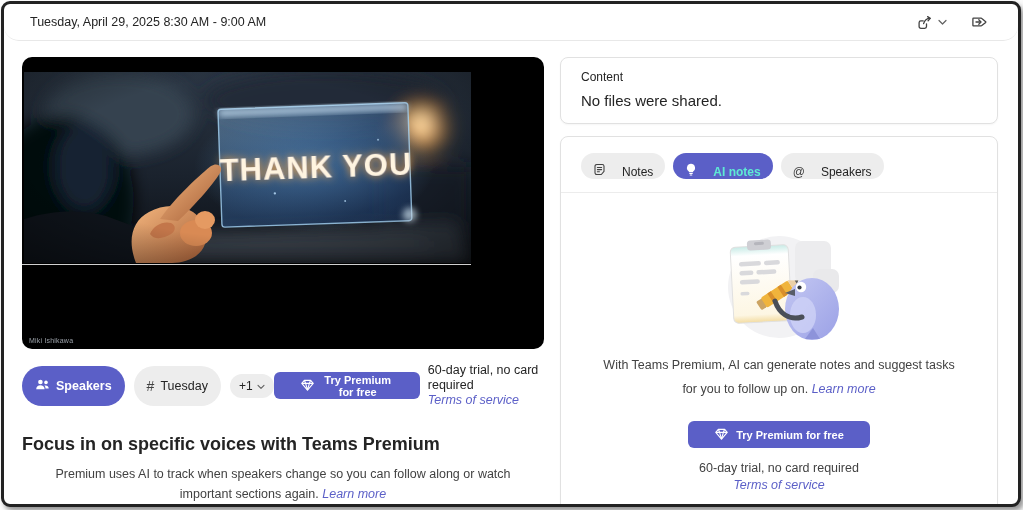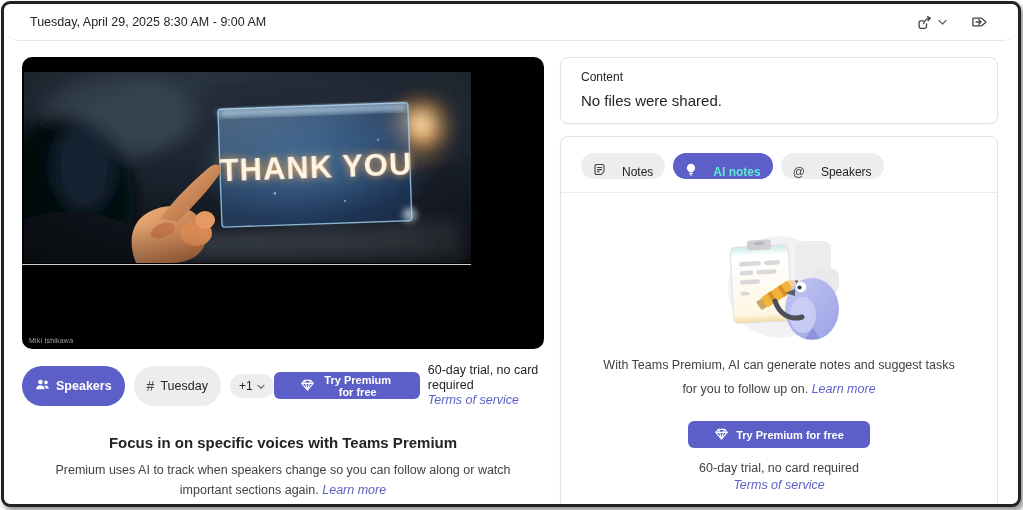--- a/index.html
+++ b/index.html
@@ -34,21 +34,21 @@
         border-radius:999px;font-size:12.5px;cursor:pointer;background:var(--pill-gray);color:var(--text);}
   .pill.primary{background:var(--accent);color:#fff;font-weight:600;}
   .pill.small{height:24px;padding:0 9px;font-size:12px;gap:4px;margin-left:8px;}
   .pill + .pill{margin-left:9px;}
   .premium-group{margin-left:auto;display:flex;align-items:center;gap:8px;}
   .btn-premium{display:inline-flex;align-items:center;gap:7px;height:27px;padding:0 26px;border:none;
         border-radius:6px;background:var(--accent);color:#fff;font-size:11px;font-weight:600;cursor:pointer;justify-content:center;}
   .trial-note{font-size:12.5px;line-height:15px;color:var(--text);}
   .trial-note a,.link{color:var(--link);text-decoration:none;cursor:pointer;font-style:italic;}
   
-  .promo-heading{margin-top:26px;text-align:center;font-size:15px;font-weight:700;color:var(--text);}
+  .promo-heading{margin-top:26px;font-size:18px;font-weight:700;color:var(--text);}
   .promo-body{margin:9px auto 0;width:484px;text-align:center;font-size:12.5px;line-height:20px;color:var(--text-secondary);}
   
   .card{border:1px solid var(--card-border);border-radius:8px;background:#fff;box-shadow:0 1px 2px rgba(0,0,0,.04);}
   .content-card{padding:12px 20px 14px;}
   .content-card h3{font-size:12px;font-weight:400;color:var(--text);margin-bottom:8px;}
   .content-card p{font-size:15px;color:var(--text);}
   .tabs-card{margin-top:12px;flex:1;display:flex;flex-direction:column;margin-bottom:-10px;}
   .tabs-row{display:flex;gap:8px;padding:16px 20px 13px;border-bottom:1px solid #ececec;}
   .tab{display:inline-flex;align-items:flex-end;gap:16px;height:26px;padding:0 12px;border:none;border-radius:999px;
        background:var(--pill-gray);color:var(--text);font-size:12px;cursor:pointer;}

